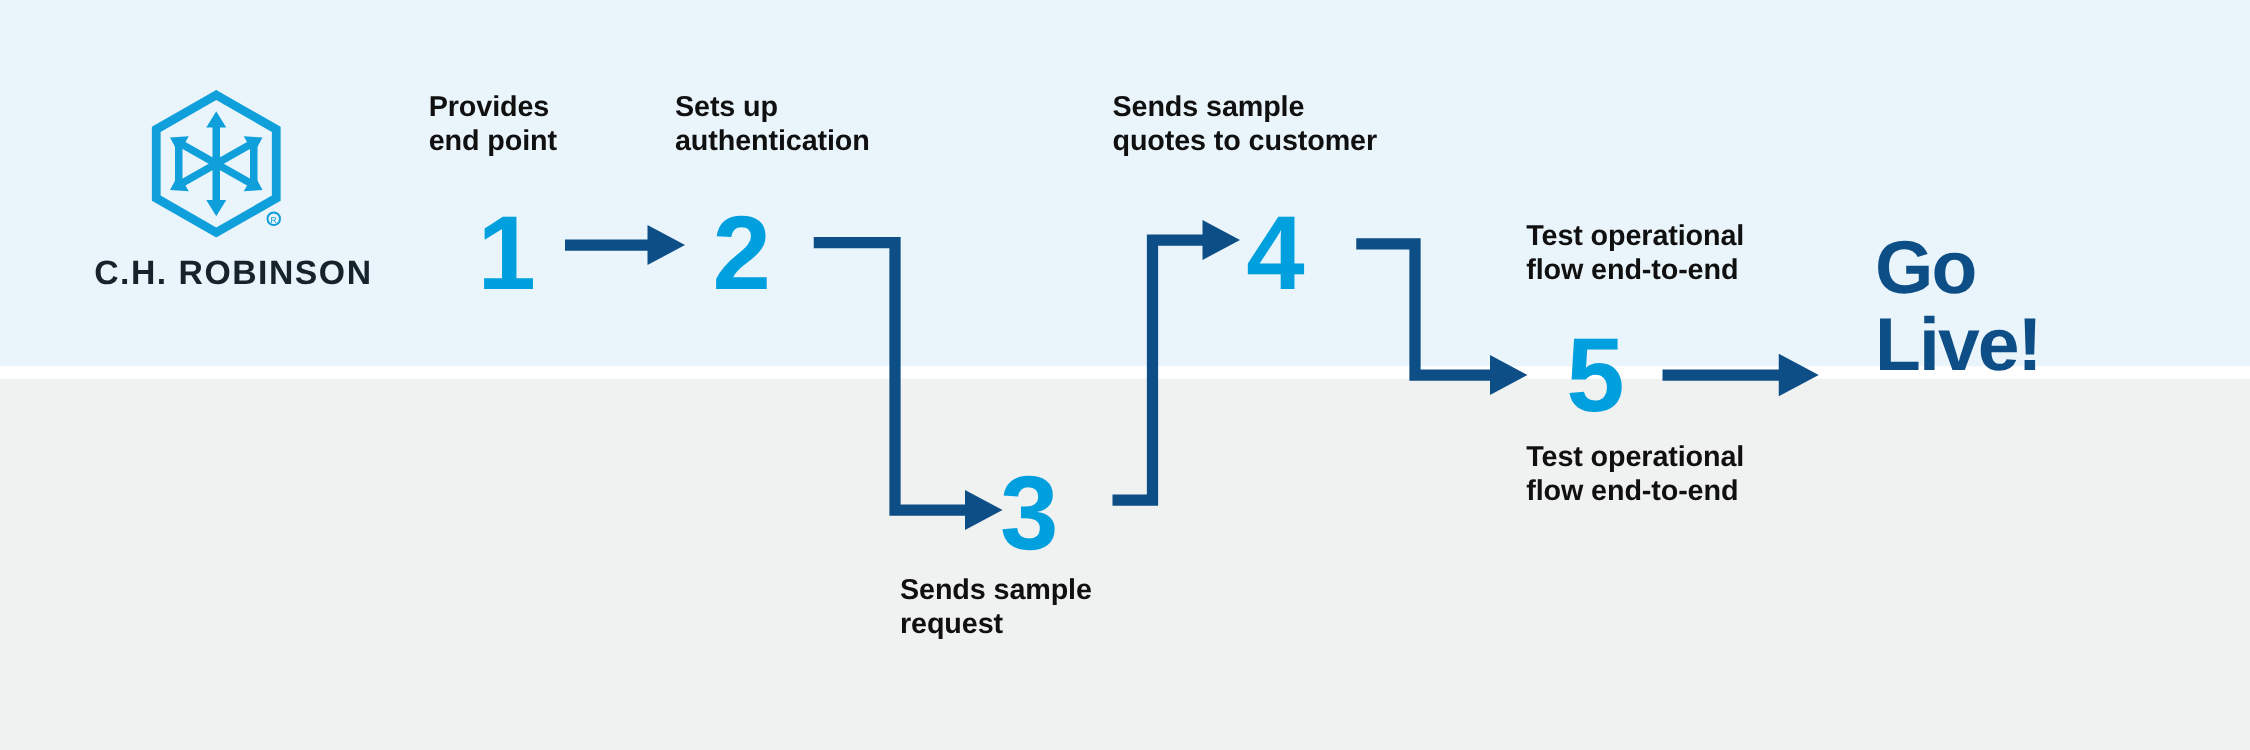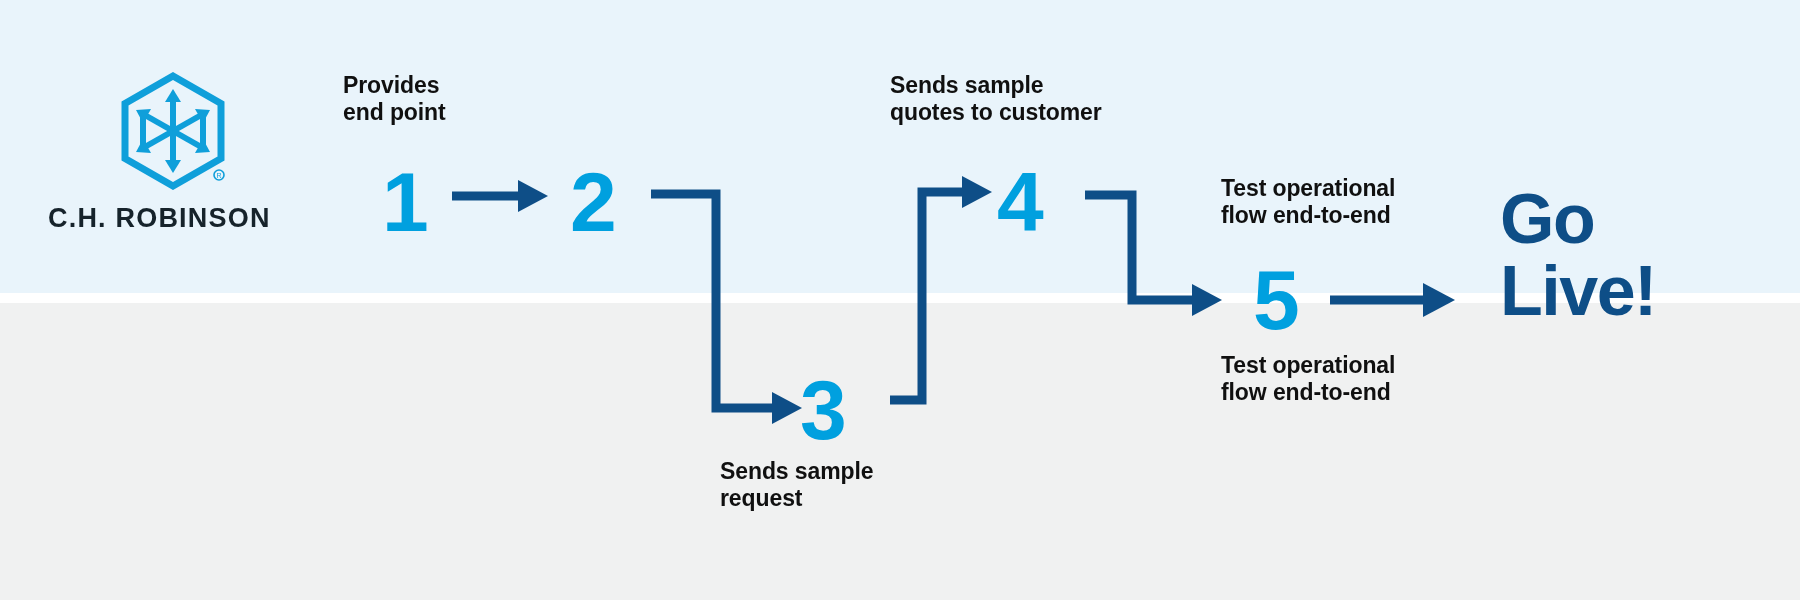--- a/index.html
+++ b/index.html
@@ -41,21 +41,21 @@
     left: 118px;
     top: 72px;
     width: 110px;
     height: 118px;
   }
   .logo-wordmark {
     position: absolute;
     left: 48px;
     top: 203px;
     width: 250px;
-    text-align: left;
+    text-align: right;
     font-size: 27px;
     font-weight: 700;
     letter-spacing: 1.2px;
     color: #16232b;
     white-space: nowrap;
   }
   
   .lane-label {
     position: absolute;
     left: 52px;
@@ -85,21 +85,21 @@
     line-height: 1;
     color: #00a0df;
     letter-spacing: -1px;
   }
   
   .golive {
     position: absolute;
     left: 1500px;
     top: 183px;
     width: 300px;
-    font-size: 70px;
+    font-size: 60px;
     font-weight: 700;
     line-height: 1.03;
     color: #0e4e87;
     white-space: pre-line;
     letter-spacing: -1.5px;
   }
   svg.conn { position: absolute; left: 0; top: 0; overflow: visible; }
 </style>
 </head>
 <body>
@@ -167,20 +167,22 @@
       <polygon points="1455,300 1423,283 1423,317" fill="#0e4e87"></polygon>
     </g>
   </svg>
 
   <div class="layer">
 
     <div class="caption" style="left:343px; top:72px; width:190px;">Provides
 end point</div>
     <div class="numeral" style="left:382px; top:160px;">1</div>
 
+    <div class="caption" style="left:540px; top:72px; width:230px;">Sets up
+authentication</div>
     <div class="numeral" style="left:570px; top:160px;">2</div>
 
     <div class="numeral" style="left:800px; top:368px;">3</div>
     <div class="caption" style="left:720px; top:458px; width:230px;">Sends sample
 request</div>
 
     <div class="caption" style="left:890px; top:72px; width:290px;">Sends sample
 quotes to customer</div>
     <div class="numeral" style="left:997px; top:160px;">4</div>
 

